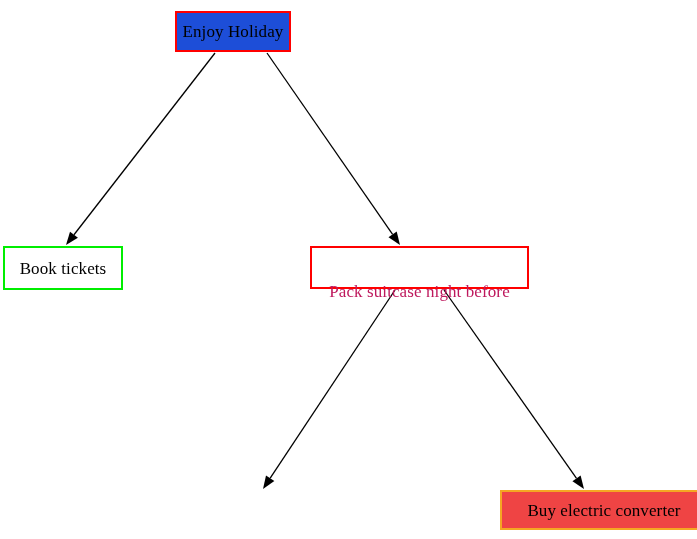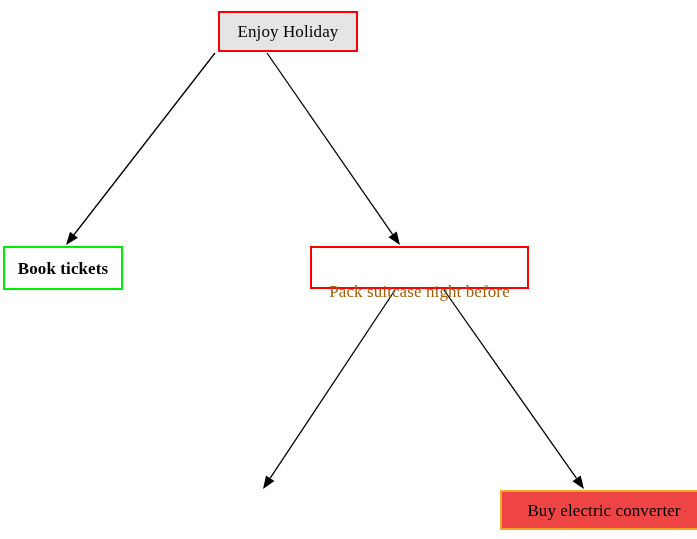--- a/index.html
+++ b/index.html
@@ -60,30 +60,30 @@
         <polygon points="66,245 70.02003153188025,231.66435804009836 77.92019585246373,237.79521472638453" fill="#000000"></polygon>
         <line x1="267" y1="53" x2="392.59737628759683" y2="234.31350561818488" stroke="#000000" stroke-width="1.3"></line>
         <polygon points="400,245 388.4871861407449,237.1606685844938 396.7075664344488,231.46634265187595" fill="#000000"></polygon>
         <line x1="395" y1="290" x2="270.18595737119557" y2="478.1666248722127" stroke="#000000" stroke-width="1.3"></line>
         <polygon points="263,489 266.0192746297389,475.40279511406055 274.35264011265224,480.93045463036486" fill="#000000"></polygon>
         <line x1="444" y1="290" x2="576.5199092537815" y2="478.36758529644663" stroke="#000000" stroke-width="1.3"></line>
         <polygon points="584,489 572.4305189831841,481.24454327576143 580.6092995243789,475.49062731713184" fill="#000000"></polygon>
       </g>
   </svg>
 
-  <div class="node" style="left: 175px; top: 11px; width: 140px; height: 41px; border-color: rgb(255, 0, 0); background: #e5e5e5; margin-left: 43px;">
+  <div class="node" style="left: 175px; top: 11px; width: 116px; height: 41px; border-color: rgb(255, 0, 0); background: #1d4ed8;">
     <span class="node-label" style="color: rgb(0, 0, 0);">Enjoy Holiday</span>
   </div>
 
-  <div class="node" style="left: 3px; top: 246px; width: 120px; height: 44px; border-color: rgb(0, 238, 0); background: rgb(255, 255, 255); font-weight: bold;">
+  <div class="node" style="left: 3px; top: 246px; width: 120px; height: 44px; border-color: rgb(0, 238, 0); background: rgb(255, 255, 255);">
     <span class="node-label" style="color: rgb(0, 0, 0);">Book tickets</span>
   </div>
 
   <div class="node" style="left: 310px; top: 246px; width: 219px; height: 43px; border-color: rgb(255, 0, 0); background: rgb(255, 255, 255);">
-    <span class="node-label" style="color: #a16207; margin-top: 48px;">Pack suitcase night before</span>
+    <span class="node-label" style="color: #be185d; margin-top: 48px;">Pack suitcase night before</span>
   </div>
 
 
   <div class="node" style="left: 500px; top: 490px; width: 208px; height: 40px; border-color: rgb(245, 166, 35); background: #ef4444;">
     <span class="node-label" style="color: rgb(0, 0, 0);">Buy electric converter</span>
   </div>
 
 </div>
 
 </body></html>

